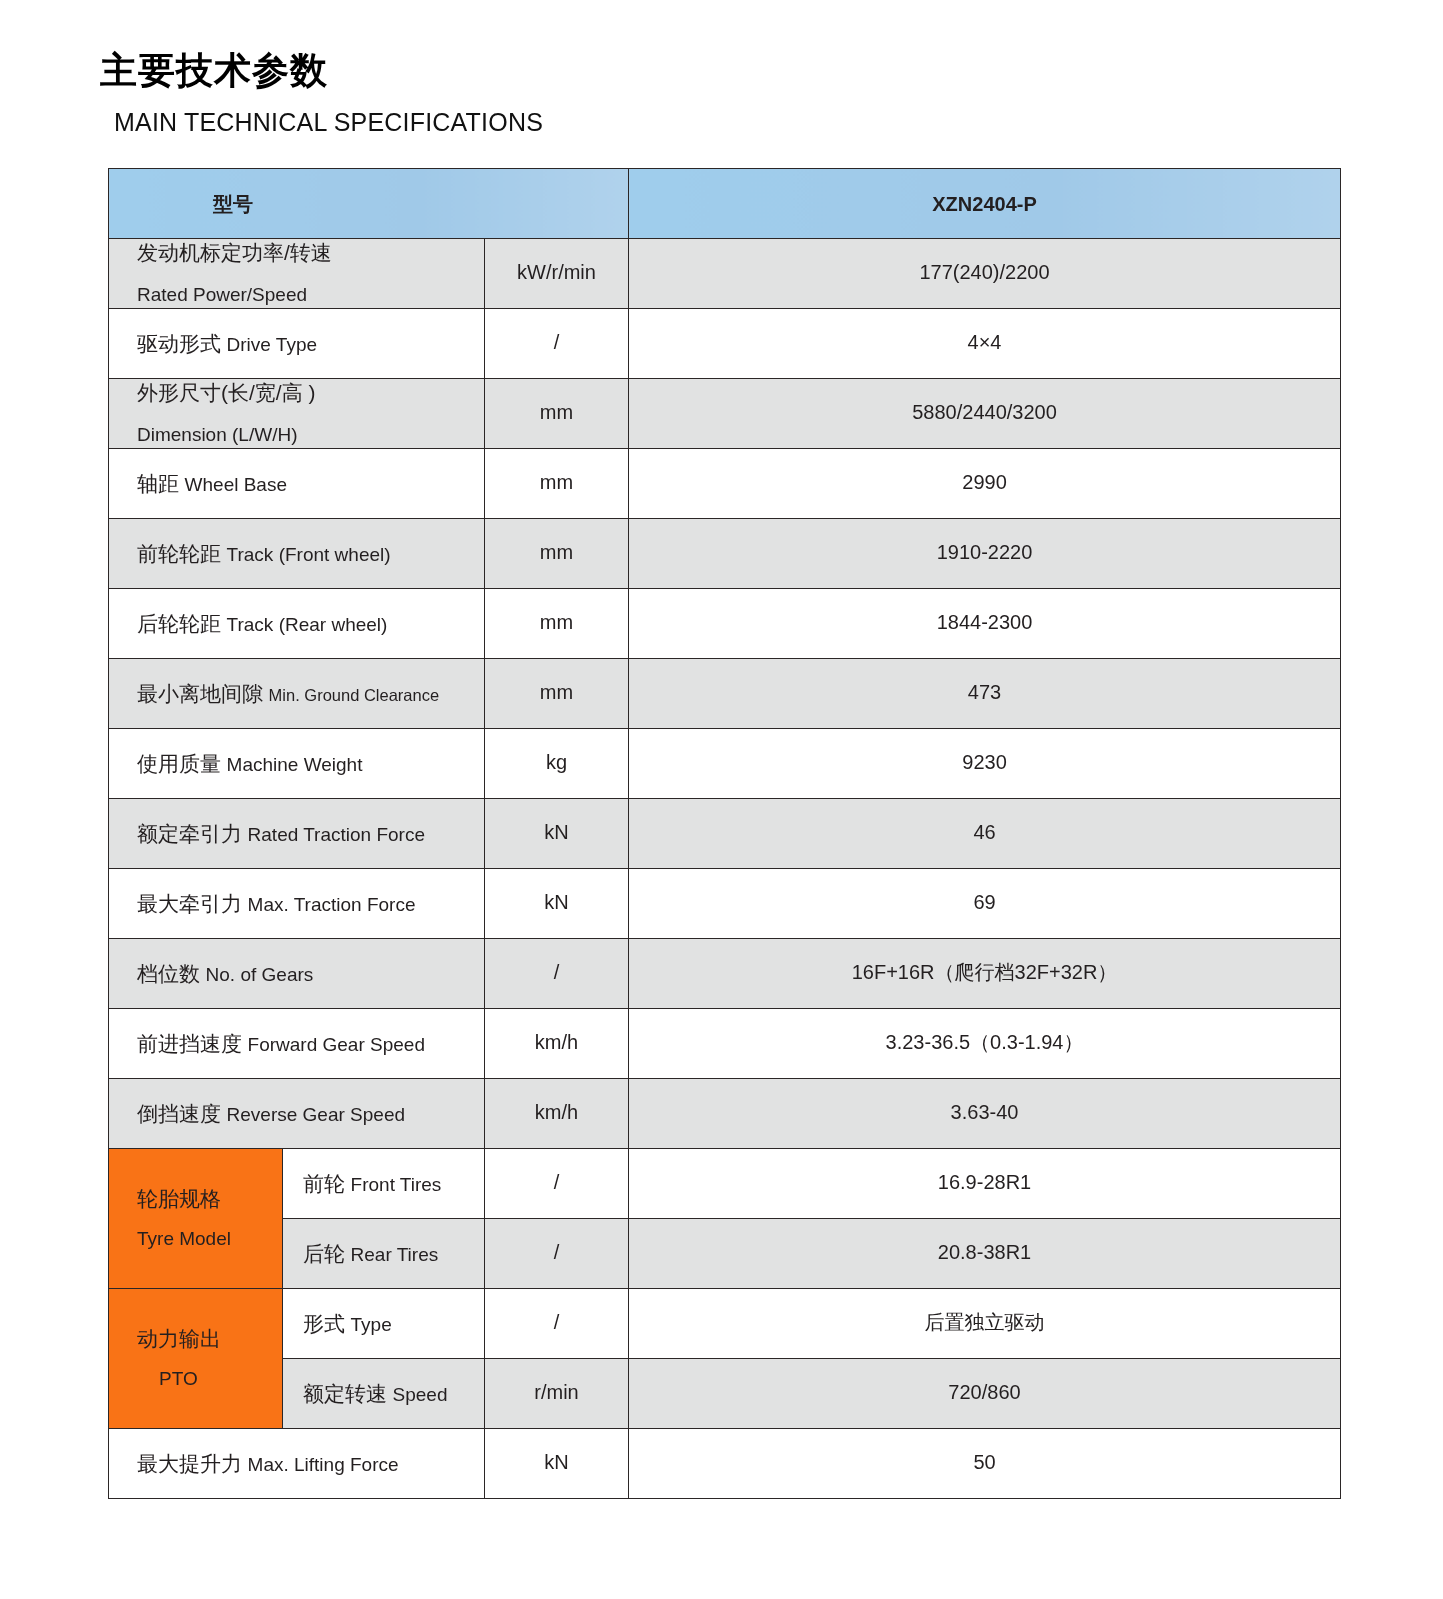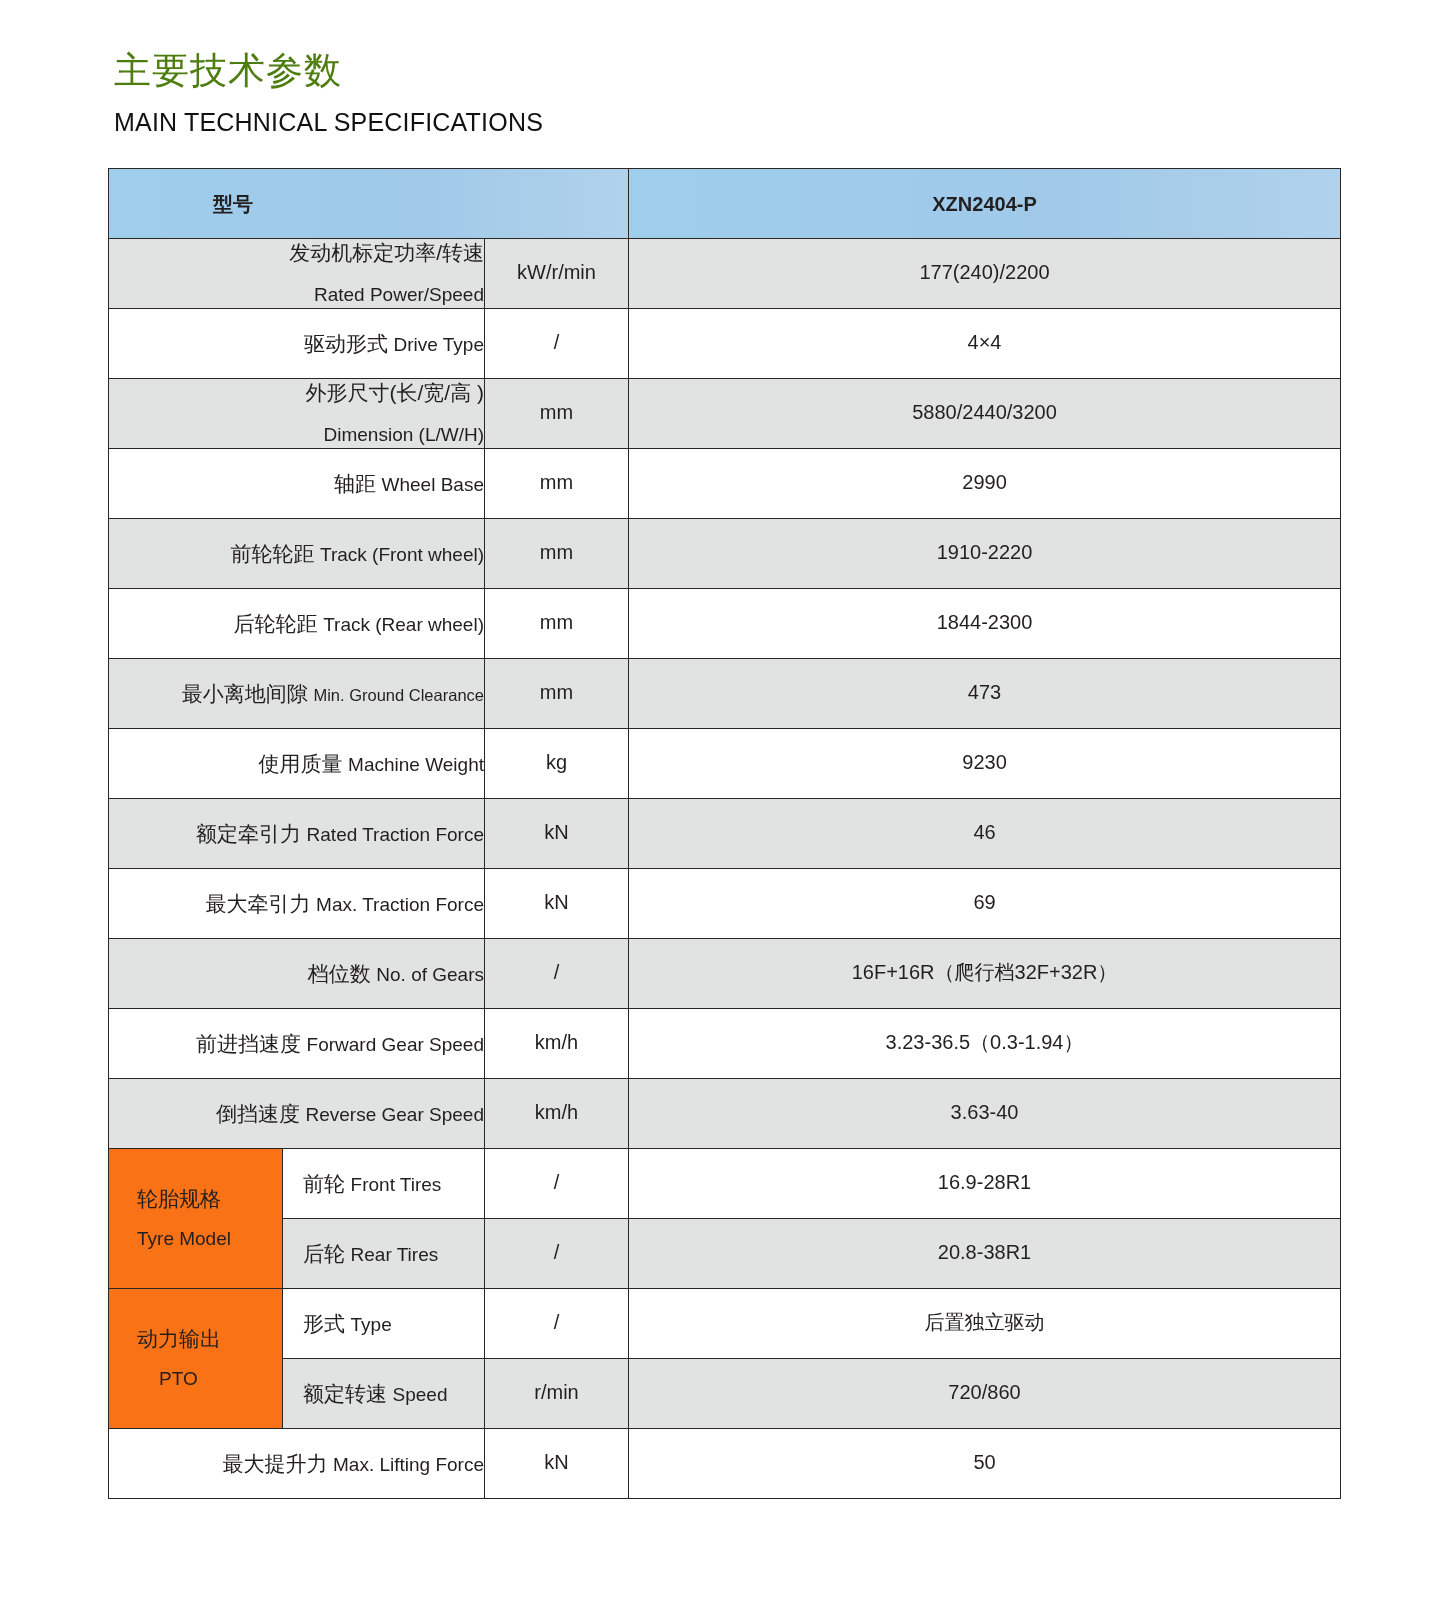--- a/index.html
+++ b/index.html
@@ -1,25 +1,25 @@
 <!DOCTYPE html>
 <html><head>
 <meta charset="utf-8">
 <style>
   html, body { margin: 0; padding: 0; background: #ffffff; }
   body { width: 1443px; height: 1599px; position: relative; font-family: "Liberation Sans", "DejaVu Sans", sans-serif; color: #231f20; }
-  .title-cn { position: absolute; left: 114px; top: 52px; font-size: 37px; font-weight: normal; color: #4d7c0f; letter-spacing: 1px; line-height: 1; }
+  .title-cn { position: absolute; left: 100px; top: 52px; font-size: 37px; font-weight: bold; color: #000000; letter-spacing: 1px; line-height: 1; }
   .title-en { position: absolute; left: 114px; top: 110px; font-size: 25px; color: #111111; line-height: 1; letter-spacing: 0.2px; }
   table.spec { position: absolute; left: 108px; top: 168px; width: 1232px; border-collapse: collapse; table-layout: fixed; }
   table.spec td, table.spec th { border: 1.5px solid #2b2626; padding: 0; font-size: 20px; line-height: 1.3; }
   table.spec th { height: 69px; background: linear-gradient(90deg, #9fcdec 0%, #a0c9e8 60%, #b0d2ec 100%); font-weight: bold; color: #231f20; }
   table.spec td { height: 69px; }
   .hdr-label { text-align: left; padding-left: 104px !important; }
   .hdr-value { text-align: center; }
-  .param { text-align: right; padding-left: 28px !important; }
+  .param { text-align: left; padding-left: 28px !important; }
   .param .en { font-size: 19px; }
   .param .en-sm { font-size: 16.5px; }
   .param .cn { font-size: 21px; }
   .two-line .cn { display: block; }
   .two-line .en { display: block; margin-top: 17px; }
   .unit { text-align: center; vertical-align: middle; }
   .val { text-align: center; vertical-align: middle; }
   .unit span, .val span { position: relative; top: -2px; }
   tr.gray td.shade { background: #e1e2e2; }
   tr.white td.shade { background: #ffffff; margin-left: 14px; }

